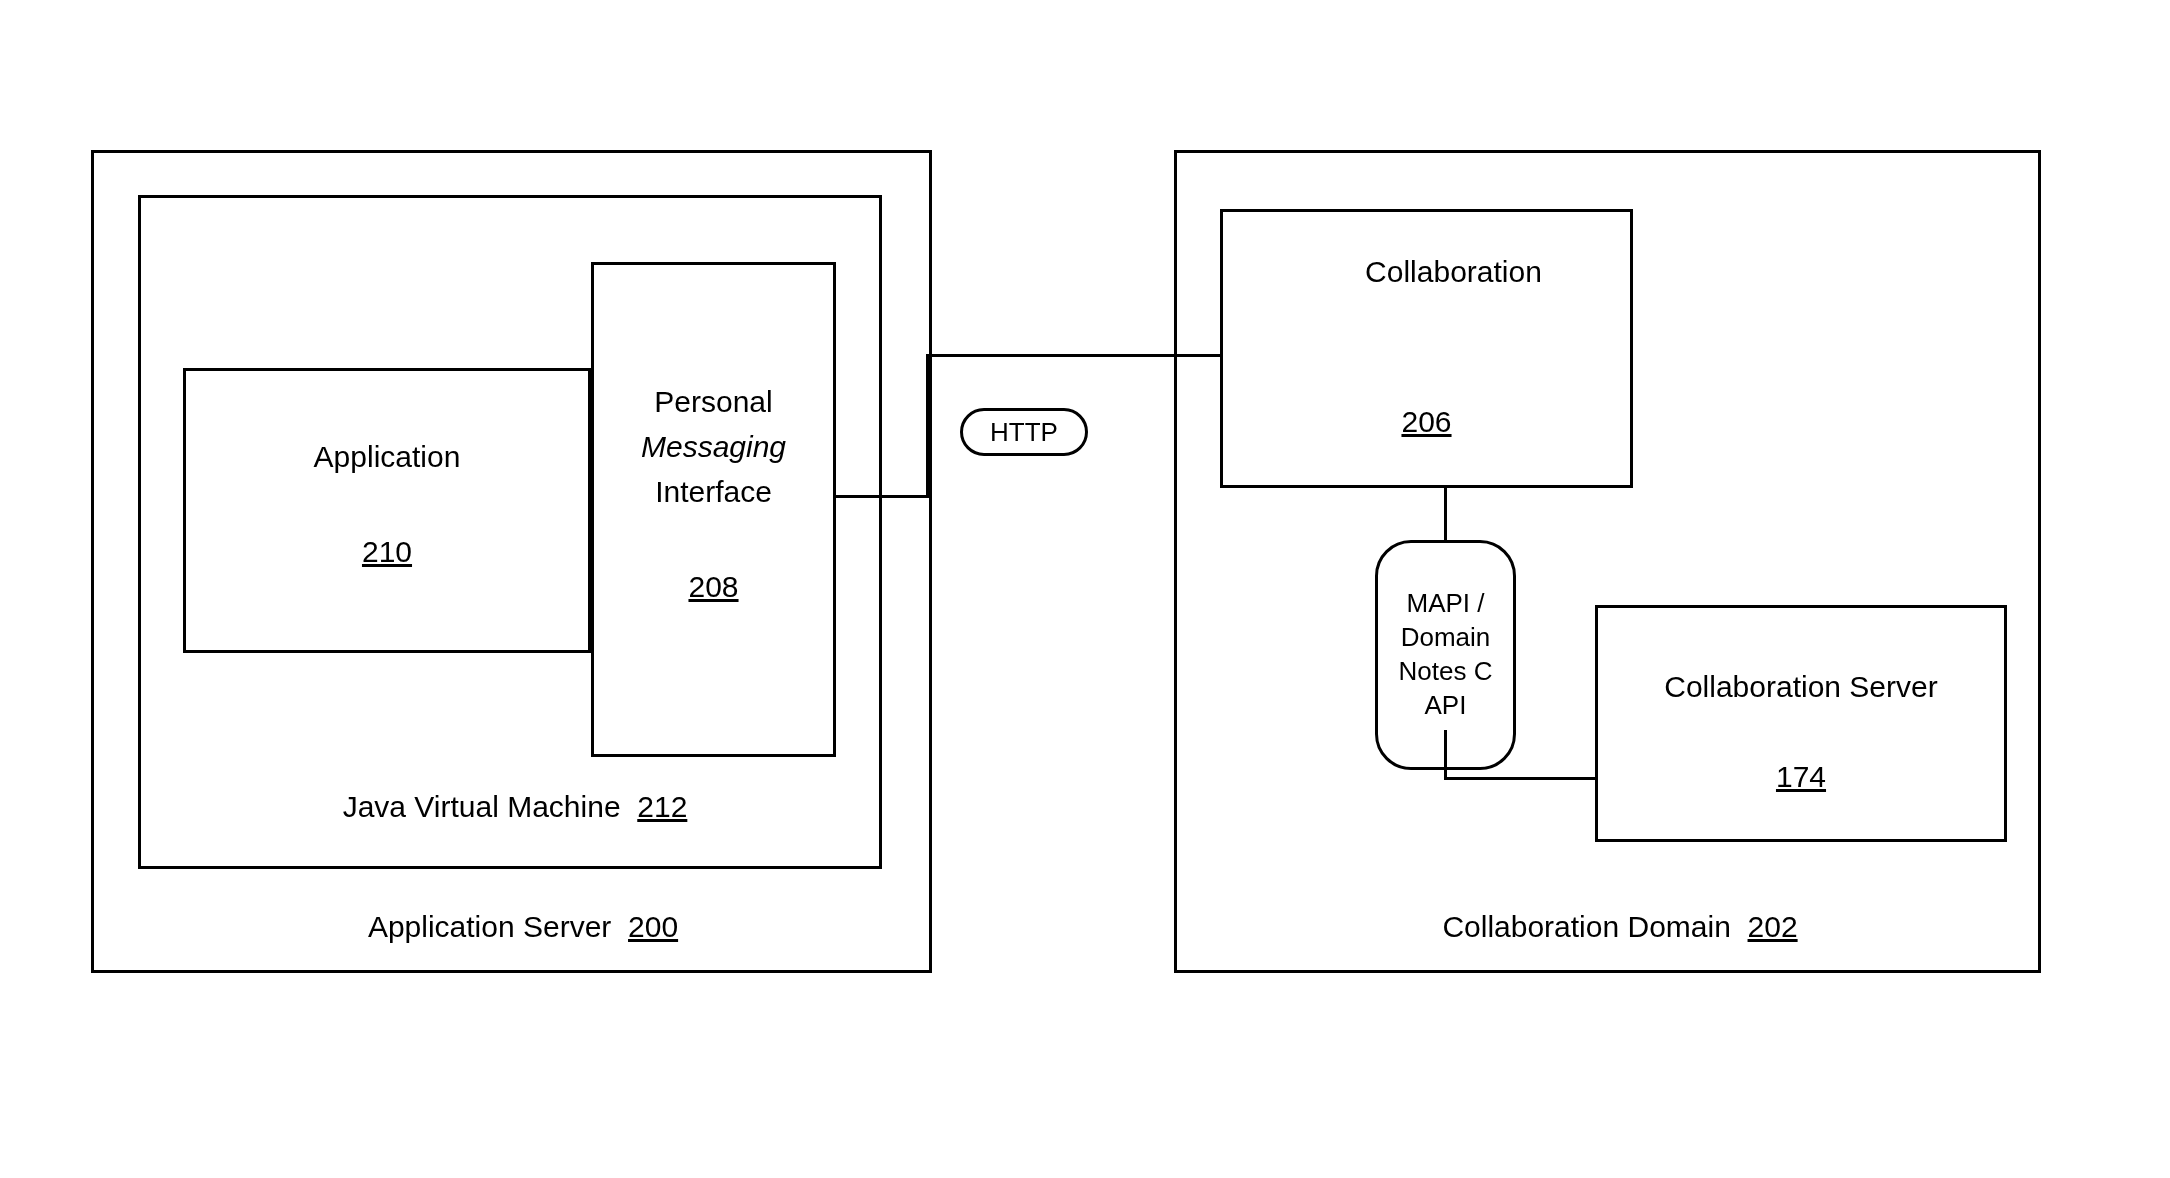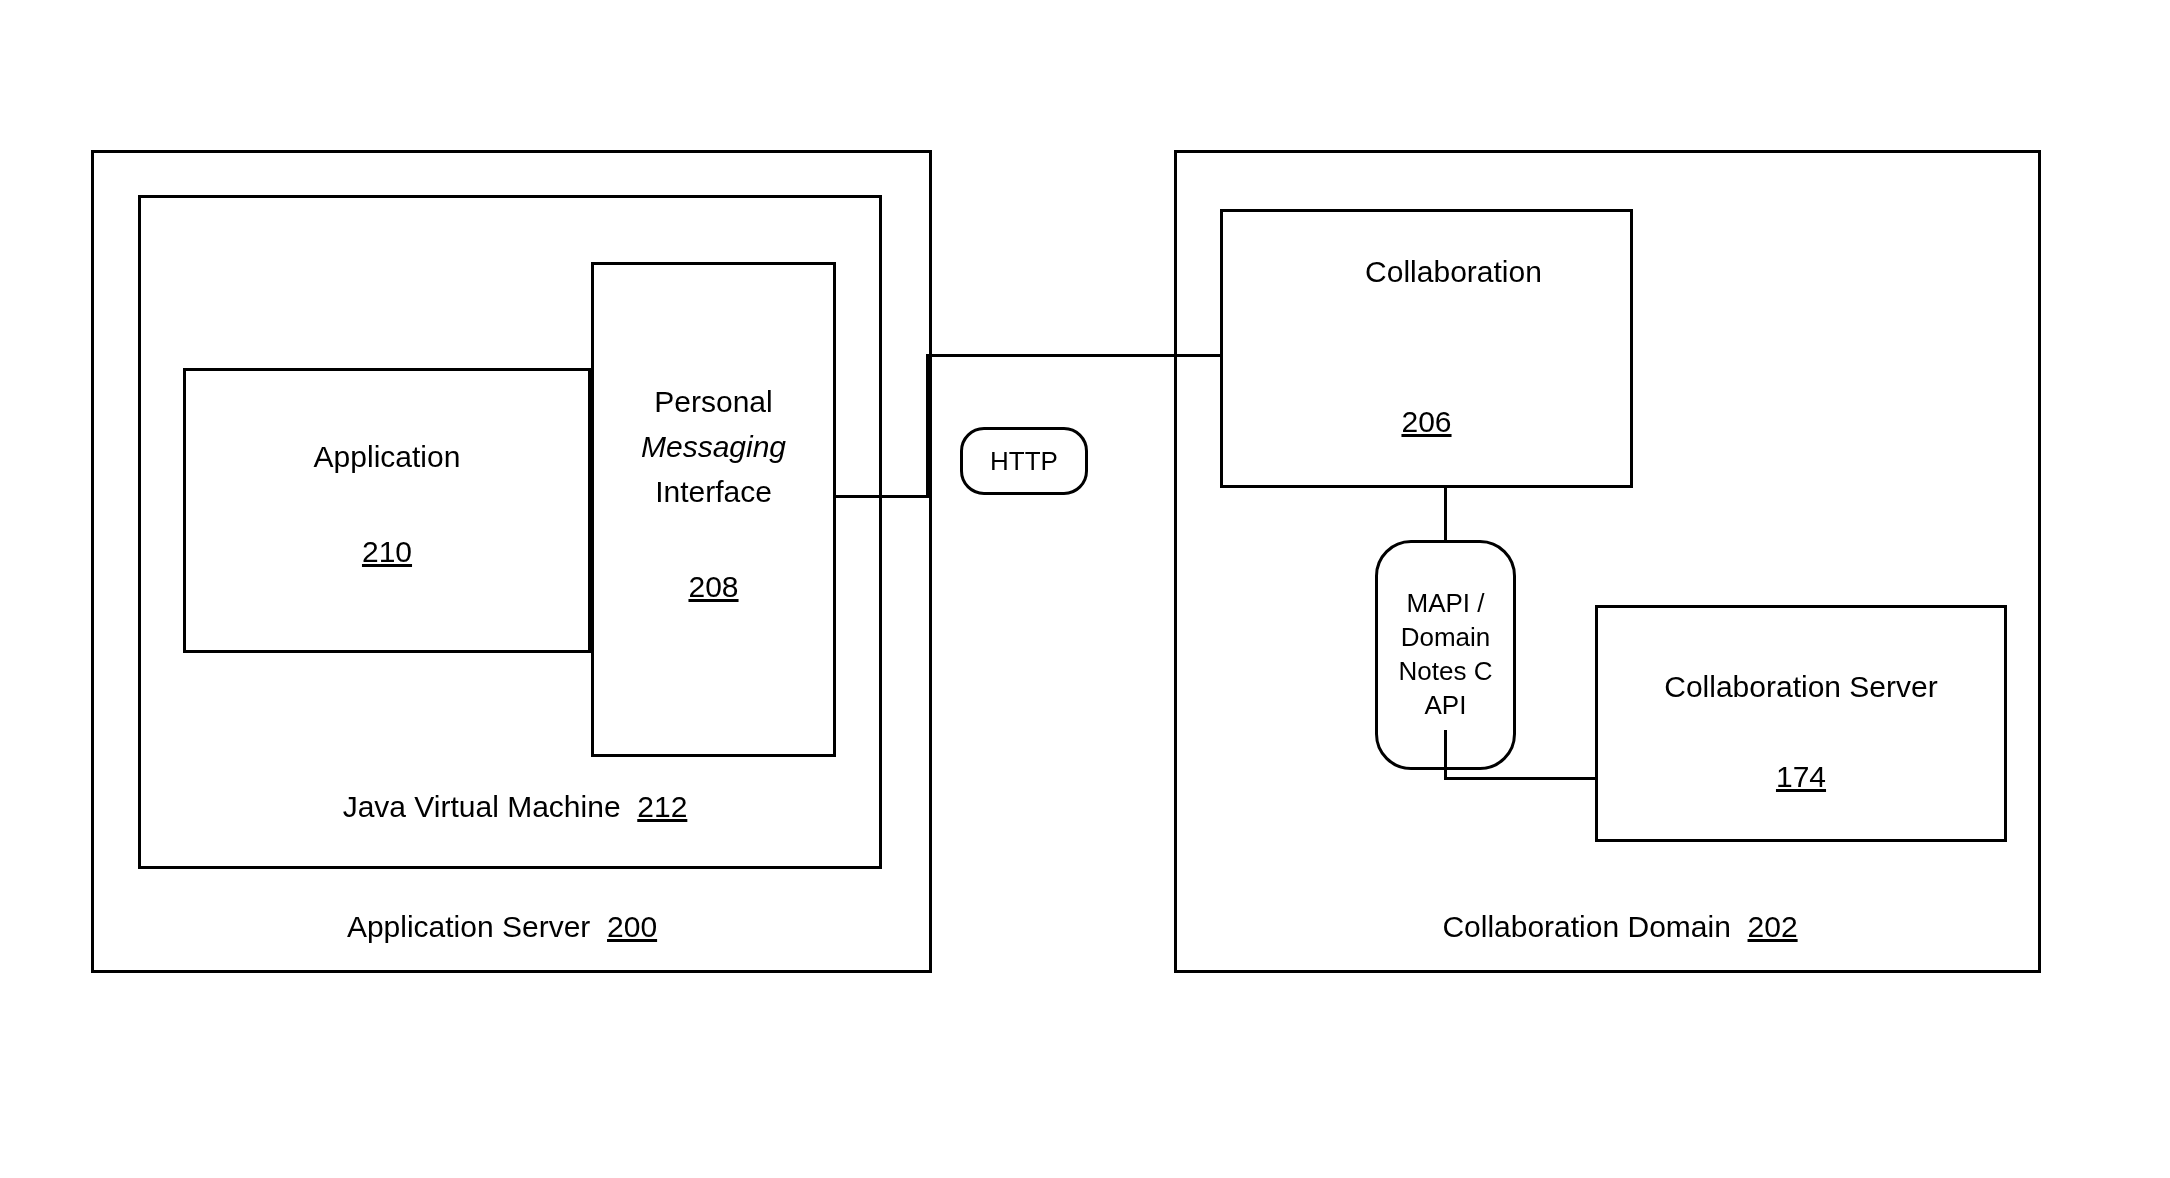--- a/index.html
+++ b/index.html
@@ -40,21 +40,21 @@
     position: absolute;
     background: black;
   }
 </style>
 </head>
 <body>
 
 <div class="canvas">
 
   <div class="box" style="left:91px; top:150px; width:841px; height:823px;"></div>
-  <div class="label" style="left:267px; top:910px; width:470px;">
+  <div class="label" style="left:288px; top:910px; width:470px;">
     <span>Application Server</span>&nbsp;&nbsp;<span class="num">200</span>
   </div>
 
   <div class="box" style="left:138px; top:195px; width:744px; height:674px;"></div>
   <div class="label" style="left:275px; top:790px; width:480px;">
     <span>Java Virtual Machine</span>&nbsp;&nbsp;<span class="num">212</span>
   </div>
 
   <div class="box" style="left:183px; top:368px; width:408px; height:285px;"></div>
   <div class="label" style="left:183px; top:440px; width:408px;">
@@ -84,21 +84,21 @@
   </div>
 
   <div class="box" style="left:1595px; top:605px; width:412px; height:237px;"></div>
   <div class="label" style="left:1595px; top:670px; width:412px;">
     <span>Collaboration Server</span>
   </div>
   <div class="label" style="left:1595px; top:760px; width:412px;">
     <span class="num">174</span>
   </div>
 
-  <div class="pill" style="left:960px; top:427px; width:128px; height:68px;">
+  <div class="pill" style="left:960px; top:408px; width:128px; height:48px;">
     <span>HTTP</span>
   </div>
 
   <div class="pill" style="left:1375px; top:540px; width:141px; height:230px; border-radius:36px; flex-direction:column; line-height:1.3;">
     <span>MAPI /</span>
     <span>Domain</span>
     <span>Notes C</span>
     <span>API</span>
   </div>
 

